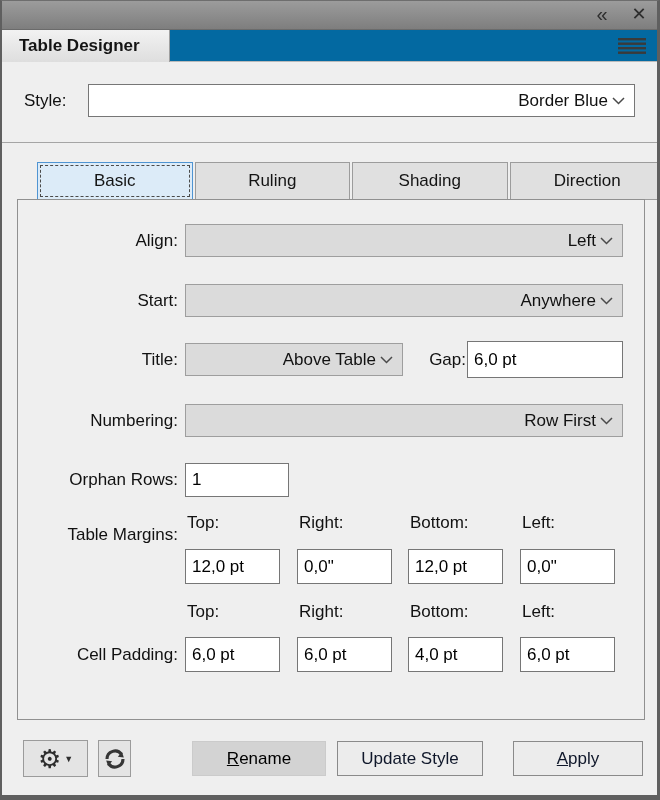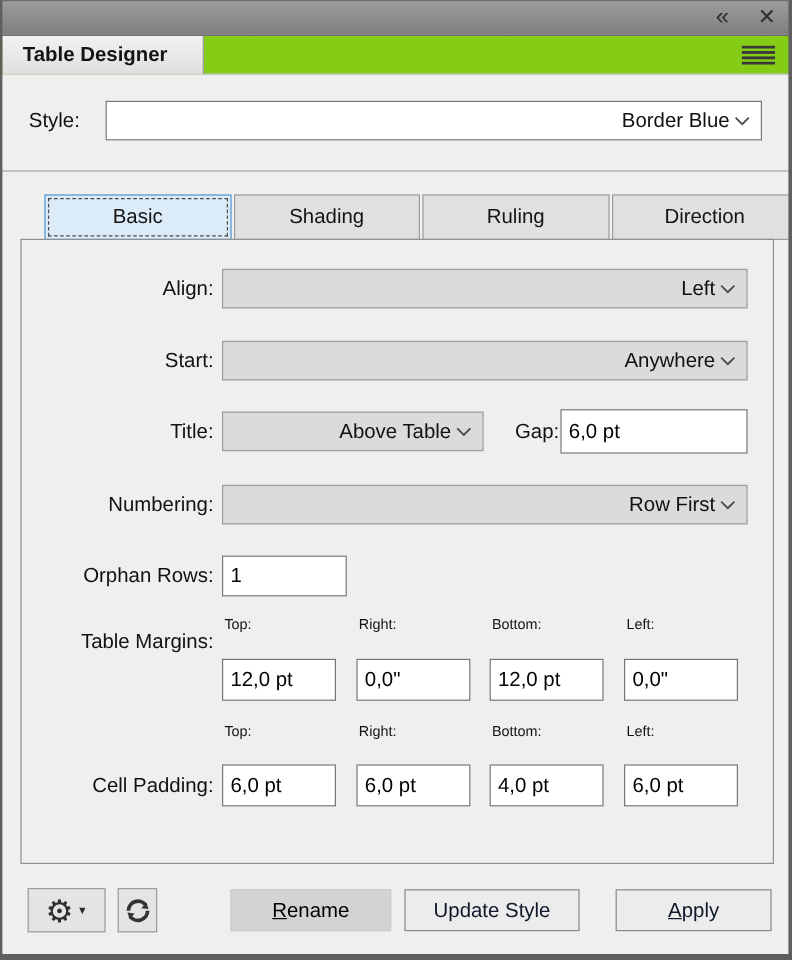--- a/index.html
+++ b/index.html
@@ -10,21 +10,21 @@
   .abs{position:absolute;}
 
   
   .titlebar{left:0;top:0;width:660px;height:30px;
             background:linear-gradient(#9d9d9d,#7e7e7e);border-bottom:1px solid #6b6b6b;}
   .tb-icon{position:absolute;top:0;height:30px;line-height:29px;color:#2e2e2e;text-align:center;cursor:pointer;}
   .tb-collapse{right:44px;width:30px;font-size:20px;letter-spacing:-2px;}
   .tb-close{right:6px;width:30px;font-size:18px;font-weight:bold;}
 
   
-  .tabstrip{left:0;top:30px;width:660px;height:32px;background:#84cc16;border-bottom:1px solid #bababa;}
+  .tabstrip{left:0;top:30px;width:660px;height:32px;background:#0369a1;border-bottom:1px solid #bababa;}
   .paneltab{position:absolute;left:2px;top:0;width:168px;height:32px;line-height:32px;
             background:linear-gradient(#f2f2f2,#dedede);border-right:1px solid #9f9f9f;
             font-size:17px;font-weight:bold;color:#141414;padding-left:17px;cursor:pointer;}
   .hamburger{position:absolute;right:14px;top:8px;width:28px;height:16px;cursor:pointer;}
 
   
   .label{font-size:17px;color:#111;white-space:nowrap;}
   .divider{left:0;top:142px;width:660px;height:1px;background:#a5a5a5;}
 
   
@@ -37,21 +37,21 @@
 
   
   .tabs{left:17px;top:162px;width:628px;height:38px;display:flex;gap:2px;margin-left:20px;}
   .vtab{flex:1;text-align:center;font-size:17px;line-height:36px;color:#141414;
         background:#e0e0e0;border:1px solid #9c9c9c;cursor:pointer;}
   .vtab.active{background:#dcebf8;border:1px solid #4f94d2;outline:1px dashed #4a4a4a;outline-offset:-4px;}
 
   .content{left:17px;top:199px;width:628px;height:521px;border:1px solid #909090;}
 
   .rlabel{text-align:right;}
-  .hdr{font-size:12px;color:#111;}
+  .hdr{font-size:17px;color:#111;}
 
   
   .iconbtn{background:#e4e4e4;border:1px solid #9b9b9b;cursor:pointer;display:flex;
            align-items:center;justify-content:center;}
   .gear-glyph{font-size:26px;color:#2e2e2e;line-height:1;}
   .gear-arrow{font-size:9px;color:#2e2e2e;margin-left:3px;}
   .btn{font-size:17px;color:#0f172a;background:#ececec;border:1px solid #8a8a8a;
        text-align:center;cursor:pointer;}
   .btn.disabled{background:#d3d3d3;border:1px solid #cbcbcb;color:#000000;cursor:default;}
   .u{text-decoration:underline;}
@@ -85,22 +85,22 @@
     <span>Border Blue</span>
     <svg class="chev" width="13" height="8" viewBox="0 0 13 8">
       <polyline points="1,1 6.5,6.5 12,1" fill="none" stroke="#4a4a4a" stroke-width="1.5"></polyline>
     </svg>
   </div>
 
   <div class="abs divider"></div>
 
   <div class="abs tabs">
     <div class="vtab active">Basic</div>
+    <div class="vtab">Ruling</div>
     <div class="vtab">Shading</div>
-    <div class="vtab">Ruling</div>
     <div class="vtab">Direction</div>
   </div>
 
   <div class="abs content"></div>
 
   <div class="abs combo" style="left:185px;top:224px;width:438px;height:33px;line-height:31px;">
     <span>Left</span>
     <svg class="chev" width="13" height="8" viewBox="0 0 13 8">
       <polyline points="1,1 6.5,6.5 12,1" fill="none" stroke="#4a4a4a" stroke-width="1.5"></polyline>
     </svg>

